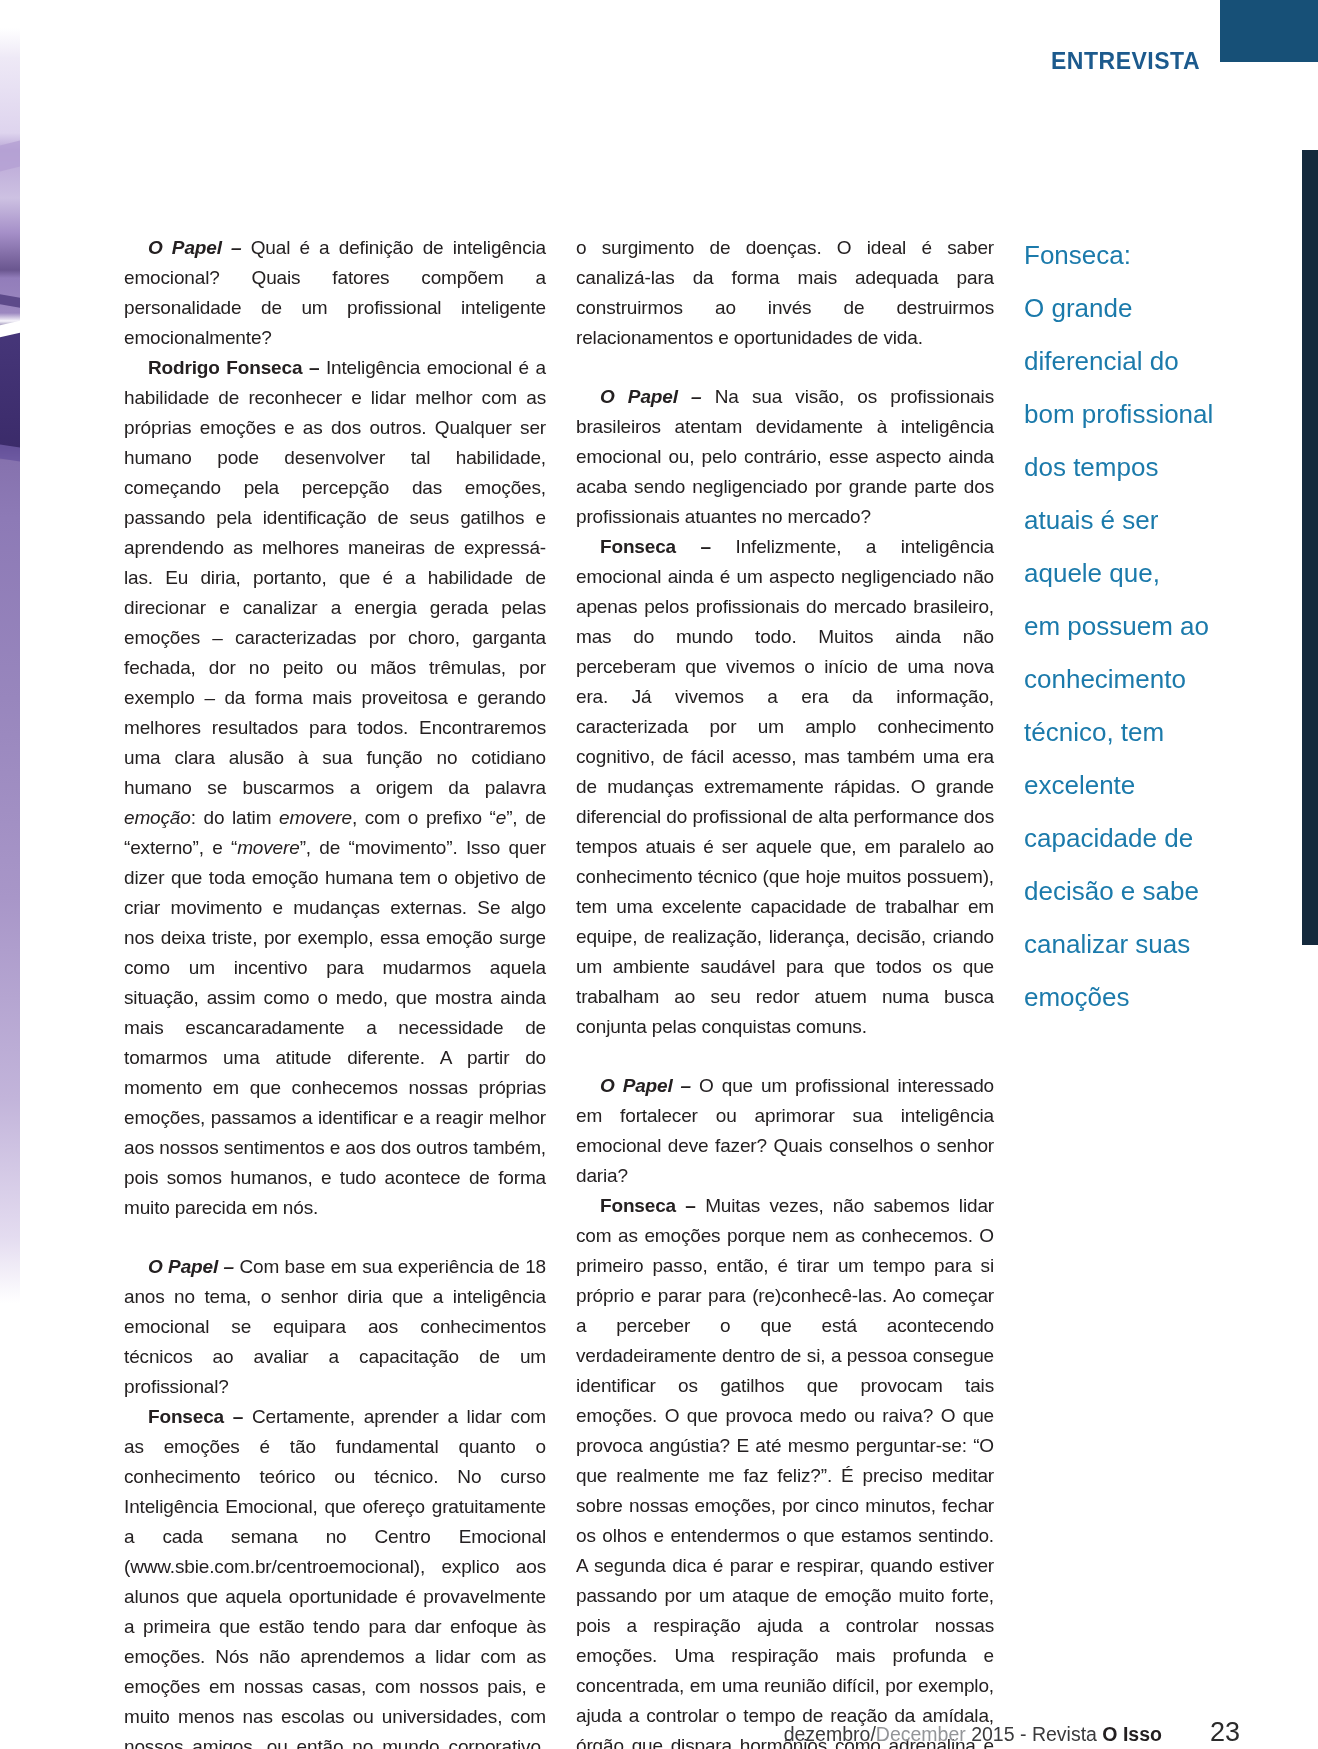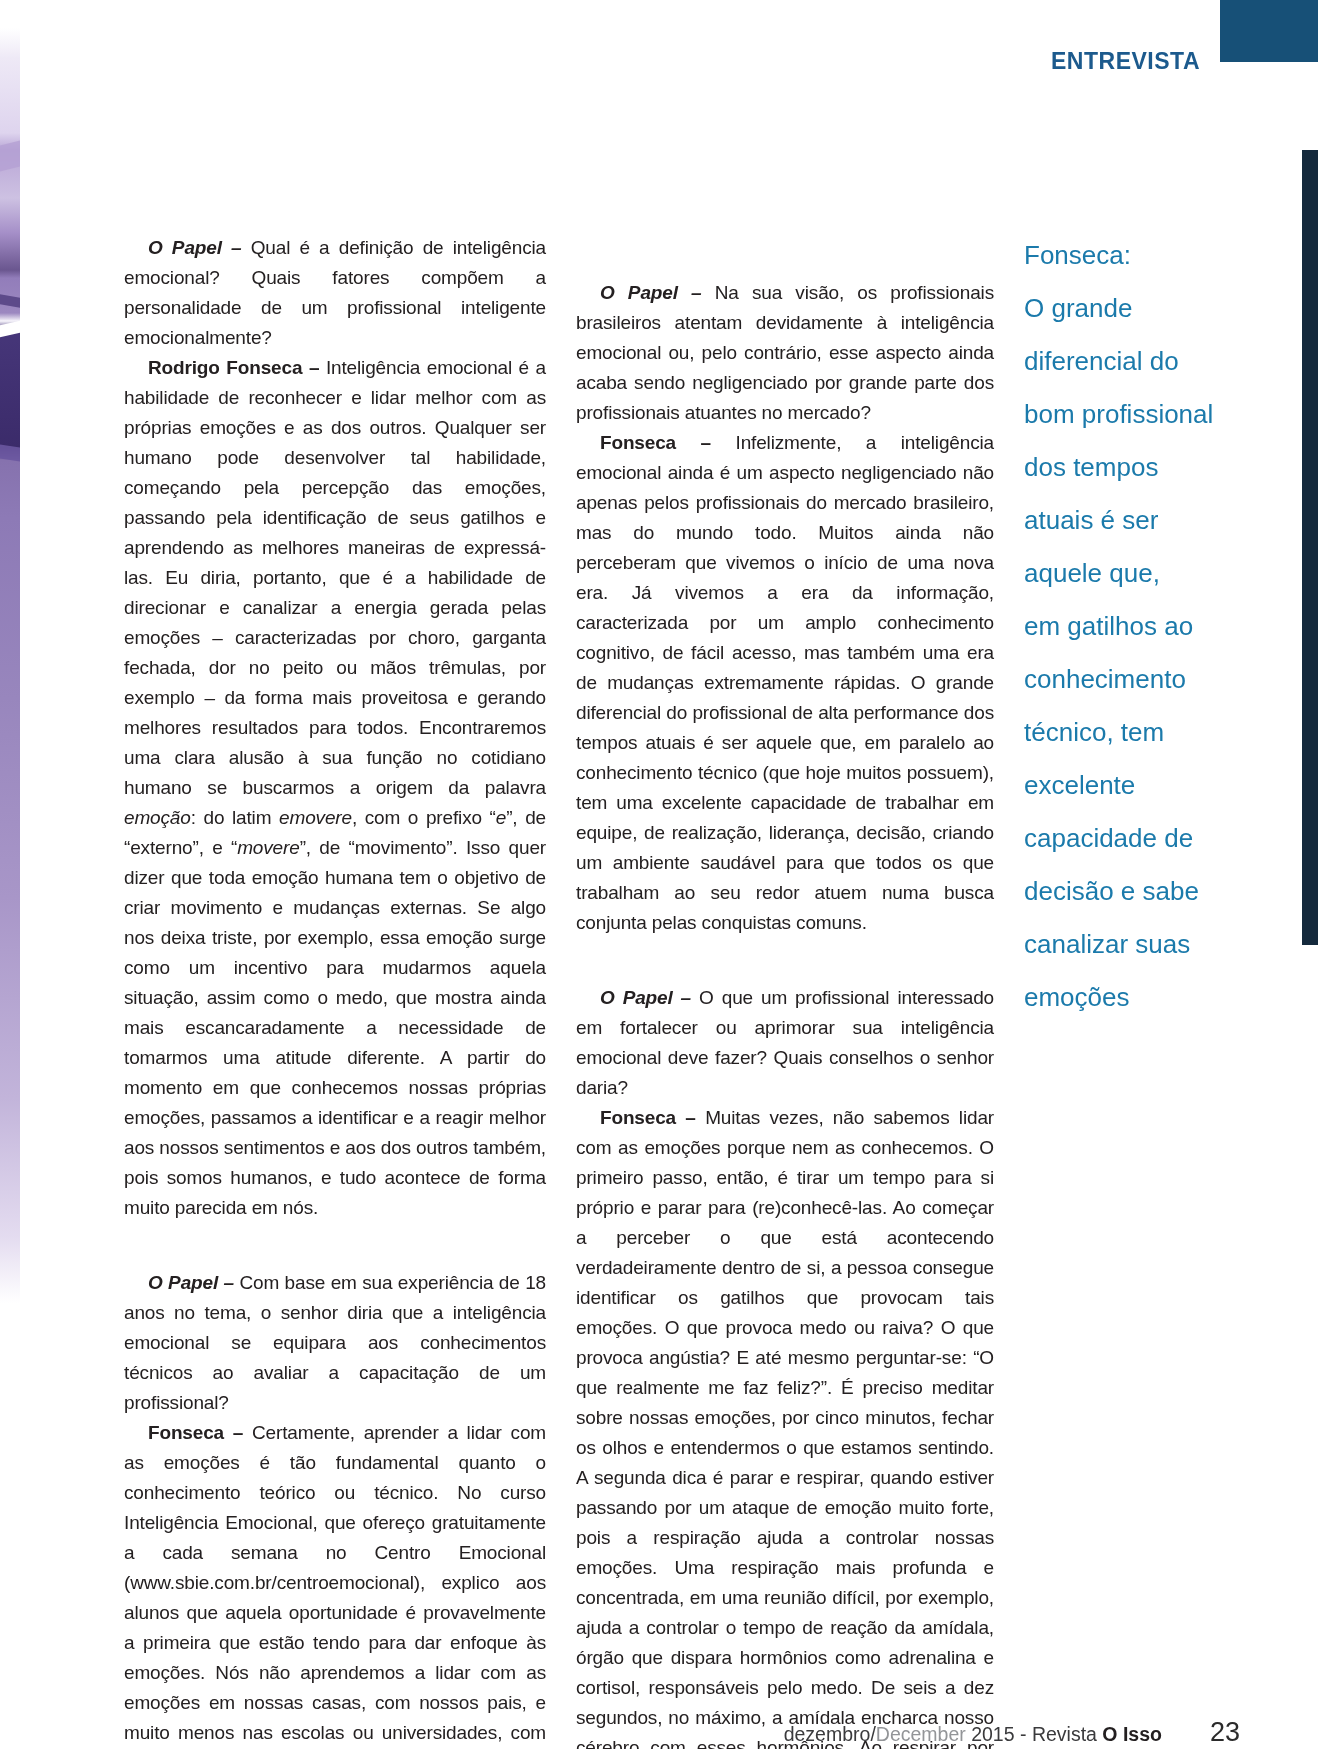--- a/index.html
+++ b/index.html
@@ -54,21 +54,21 @@
 
   
   .col{
     position:absolute;top:233px;
     font-size:19px;line-height:30px;letter-spacing:-0.15px;
     color:#242021;text-align:justify;
   }
   .col1{left:124px;width:422px;}
   .col2{left:576px;width:418px;}
   .para{margin:0;text-indent:24px;}
-  .para.gap{margin-top:45px;}
+  .para.gap{margin-top:29px;}
   .para.noindent{text-indent:0;}
   .seg-q{font-weight:700;font-style:italic;}
   .seg-a{font-weight:700;}
   .seg-i{font-style:italic;}
   .seg-n{}
 
   
   .pullquote{
     position:absolute;left:1024px;top:222px;width:180px;
     color:#1b7aab;font-size:26px;line-height:39px;font-weight:400;
@@ -103,35 +103,36 @@
 
   <div class="section-header">ENTREVISTA</div>
 
   <div class="col col1" id="col-0">
       <p class="para"><span class="seg-q">O Papel – </span><span class="seg-n">Qual é a definição de inteligência emocional? Quais fatores compõem a personalidade de um profissional inteligente emocionalmente?</span></p>
       <p class="para"><span class="seg-a">Rodrigo Fonseca – </span><span class="seg-n">Inteligência emocional é a habilidade de reconhecer e lidar melhor com as próprias emoções e as dos outros. Qualquer ser humano pode desenvolver tal habilidade, começando pela percepção das emoções, passando pela identificação de seus gatilhos e aprendendo as melhores maneiras de expressá-las. Eu diria, portanto, que é a habilidade de direcionar e canalizar a energia gerada pelas emoções – caracterizadas por choro, garganta fechada, dor no peito ou mãos trêmulas, por exemplo – da forma mais proveitosa e gerando melhores resultados para todos. Encontraremos uma clara alusão à sua função no cotidiano humano se buscarmos a origem da palavra </span><span class="seg-i">emoção</span><span class="seg-n">: do latim </span><span class="seg-i">emovere</span><span class="seg-n">, com o prefixo “</span><span class="seg-i">e</span><span class="seg-n">”, de “externo”, e “</span><span class="seg-i">movere</span><span class="seg-n">”, de “movimento”. Isso quer dizer que toda emoção humana tem o objetivo de criar movimento e mudanças externas. Se algo nos deixa triste, por exemplo, essa emoção surge como um incentivo para mudarmos aquela situação, assim como o medo, que mostra ainda mais escancaradamente a necessidade de tomarmos uma atitude diferente. A partir do momento em que conhecemos nossas próprias emoções, passamos a identificar e a reagir melhor aos nossos sentimentos e aos dos outros também, pois somos humanos, e tudo acontece de forma muito parecida em nós.</span></p>
       <p class="para gap"><span class="seg-q">O Papel – </span><span class="seg-n">Com base em sua experiência de 18 anos no tema, o senhor diria que a inteligência emocional se equipara aos conhecimentos técnicos ao avaliar a capacitação de um profissional?</span></p>
       <p class="para"><span class="seg-a">Fonseca – </span><span class="seg-n">Certamente, aprender a lidar com as emoções é tão fundamental quanto o conhecimento teórico ou técnico. No curso Inteligência Emocional, que ofereço gratuitamente a cada semana no Centro Emocional (www.sbie.com.br/centroemocional), explico aos alunos que aquela oportunidade é provavelmente a primeira que estão tendo para dar enfoque às emoções. Nós não aprendemos a lidar com as emoções em nossas casas, com nossos pais, e muito menos nas escolas ou universidades, com nossos amigos, ou então no mundo corporativo, com líderes e colegas de trabalho. É comum a gente passar a vida inteira sentindo algum tipo de emoção sem ter a mínima ideia do que fazer com ela. Aí, então, aparecem as duas maneiras básicas de lidar com isso: reprimindo ou estourando. Qualquer uma dessas alternartivas traz consequências danosas, incluindo</span></p>
     </div>
   <div class="col col2" id="col-1">
+      <p class="para noindent"><span class="seg-n">o surgimento de doenças. O ideal é saber canalizá-las da forma mais adequada para construirmos ao invés de destruirmos relacionamentos e oportunidades de vida.</span></p>
       <p class="para gap"><span class="seg-q">O Papel – </span><span class="seg-n">Na sua visão, os profissionais brasileiros atentam devidamente à inteligência emocional ou, pelo contrário, esse aspecto ainda acaba sendo negligenciado por grande parte dos profissionais atuantes no mercado?</span></p>
       <p class="para"><span class="seg-a">Fonseca – </span><span class="seg-n">Infelizmente, a inteligência emocional ainda é um aspecto negligenciado não apenas pelos profissionais do mercado brasileiro, mas do mundo todo. Muitos ainda não perceberam que vivemos o início de uma nova era. Já vivemos a era da informação, caracterizada por um amplo conhecimento cognitivo, de fácil acesso, mas também uma era de mudanças extremamente rápidas. O grande diferencial do profissional de alta performance dos tempos atuais é ser aquele que, em paralelo ao conhecimento técnico (que hoje muitos possuem), tem uma excelente capacidade de trabalhar em equipe, de realização, liderança, decisão, criando um ambiente saudável para que todos os que trabalham ao seu redor atuem numa busca conjunta pelas conquistas comuns.</span></p>
       <p class="para gap"><span class="seg-q">O Papel – </span><span class="seg-n">O que um profissional interessado em fortalecer ou aprimorar sua inteligência emocional deve fazer? Quais conselhos o senhor daria?</span></p>
       <p class="para"><span class="seg-a">Fonseca – </span><span class="seg-n">Muitas vezes, não sabemos lidar com as emoções porque nem as conhecemos. O primeiro passo, então, é tirar um tempo para si próprio e parar para (re)conhecê-las. Ao começar a perceber o que está acontecendo verdadeiramente dentro de si, a pessoa consegue identificar os gatilhos que provocam tais emoções. O que provoca medo ou raiva? O que provoca angústia? E até mesmo perguntar-se: “O que realmente me faz feliz?”. É preciso meditar sobre nossas emoções, por cinco minutos, fechar os olhos e entendermos o que estamos sentindo. A segunda dica é parar e respirar, quando estiver passando por um ataque de emoção muito forte, pois a respiração ajuda a controlar nossas emoções. Uma respiração mais profunda e concentrada, em uma reunião difícil, por exemplo, ajuda a controlar o tempo de reação da amídala, órgão que dispara hormônios como adrenalina e cortisol, responsáveis pelo medo. De seis a dez segundos, no máximo, a amídala encharca nosso cérebro com esses hormônios. Ao respirar por esse mesmo tempo, a reação da pessoa pode ser totalmente diferente daquela tomada no ímpeto, pois</span></p>
     </div>
 
   <div class="pullquote" id="pullquote">
       <div class="pq-line">Fonseca:</div>
       <div class="pq-line">O grande</div>
       <div class="pq-line">diferencial do</div>
       <div class="pq-line">bom profissional</div>
       <div class="pq-line">dos tempos</div>
       <div class="pq-line">atuais é ser</div>
       <div class="pq-line">aquele que,</div>
-      <div class="pq-line">em gatilhos ao</div>
+      <div class="pq-line">em possuem ao</div>
       <div class="pq-line">conhecimento</div>
       <div class="pq-line">técnico, tem</div>
       <div class="pq-line">excelente</div>
       <div class="pq-line">capacidade de</div>
       <div class="pq-line">decisão e sabe</div>
       <div class="pq-line">canalizar suas</div>
       <div class="pq-line">emoções</div>
     </div>
 
   <div class="footer">

